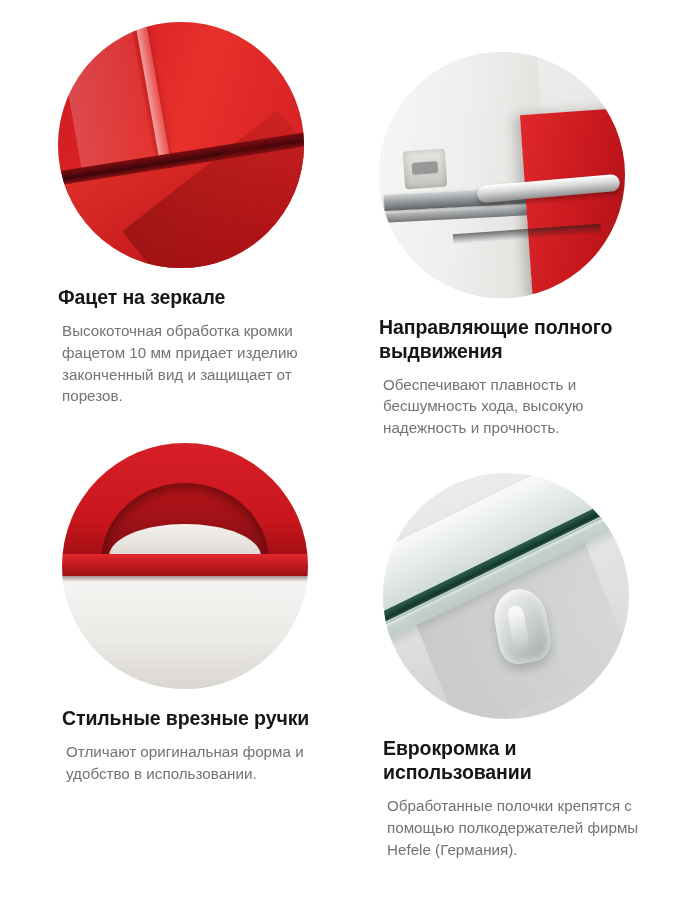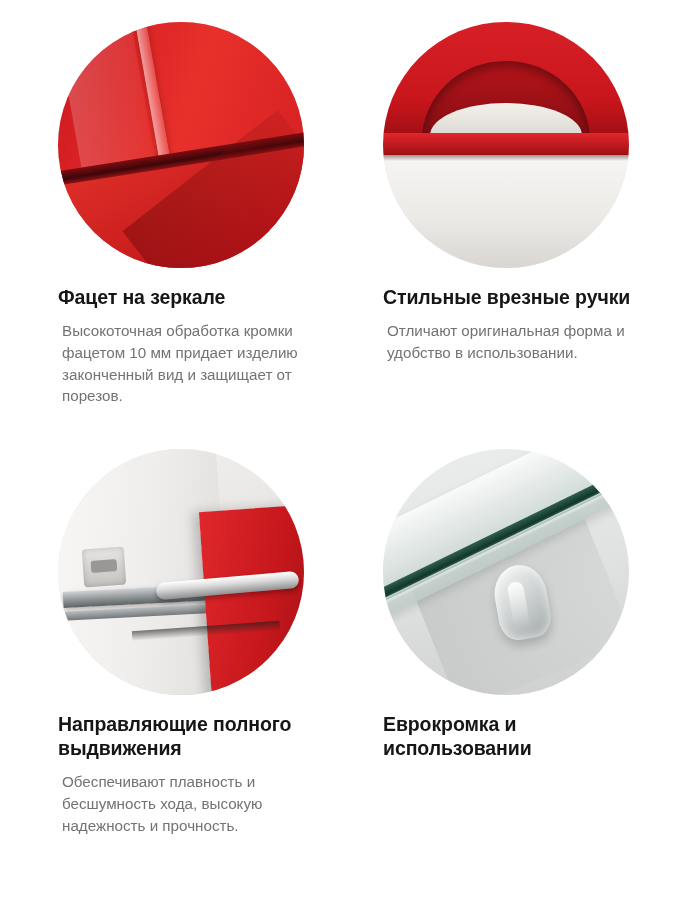--- a/index.html
+++ b/index.html
@@ -343,61 +343,62 @@
         <div class="red-panel"></div>
         <div class="gloss"></div>
         <div class="bevel-v"></div>
         <div class="lower"></div>
         <div class="seam"></div>
         <div class="diag-shade"></div>
       </div>
       <div class="cap">
         <h3>Фацет на зеркале</h3>
         <p>Высокоточная обработка кромки фацетом 10 мм придает изделию законченный вид и защищает от порезов.</p>
-      </div>
-    </div>
-
-    <div class="cell cell-top">
-      <div class="media media-right img2">
-        <div class="red-top"></div>
-        <div class="recess"></div>
-        <div class="recess-lip"></div>
-        <div class="red-strip"></div>
-        <div class="white-bottom"></div>
-        <div class="shadow-line"></div>
-      </div>
-      <div class="cap cap-right">
-        <h3>Стильные врезные ручки</h3>
-        <p>Отличают оригинальная форма и удобство в использовании.</p>
       </div>
     </div>
 
     <div class="cell block-2">
       <div class="media img3">
         <div class="panel-white"></div>
         <div class="bracket"></div>
         <div class="slide-rail"></div>
         <div class="slide-rail2"></div>
         <div class="red-front"></div>
         <div class="chrome-handle"></div>
         <div class="dark-gap"></div>
       </div>
       <div class="cap">
         <h3>Направляющие полного выдвижения</h3>
         <p>Обеспечивают плавность и бесшумность хода, высокую надежность и прочность.</p>
       </div>
     </div>
 
+    <div class="cell cell-top">
+      <div class="media media-right img2">
+        <div class="red-top"></div>
+        <div class="recess"></div>
+        <div class="recess-lip"></div>
+        <div class="red-strip"></div>
+        <div class="white-bottom"></div>
+        <div class="shadow-line"></div>
+      </div>
+      <div class="cap cap-right">
+        <h3>Стильные врезные ручки</h3>
+        <p>Отличают оригинальная форма и удобство в использовании.</p>
+      </div>
+    </div>
+
     <div class="cell block-2">
       <div class="media media-right img4">
         <div class="wall-shadow"></div>
         <div class="glass"></div>
         <div class="glass-edge"></div>
         <div class="glass-edge2"></div>
         <div class="holder"></div>
       </div>
       <div class="cap cap-right">
         <h3>Еврокромка и использовании</h3>
+        <p>Обработанные полочки крепятся с помощью полкодержателей фирмы Hefele (Германия).</p>
       </div>
     </div>
 
   </div>
 </div>
 
 </body></html>

